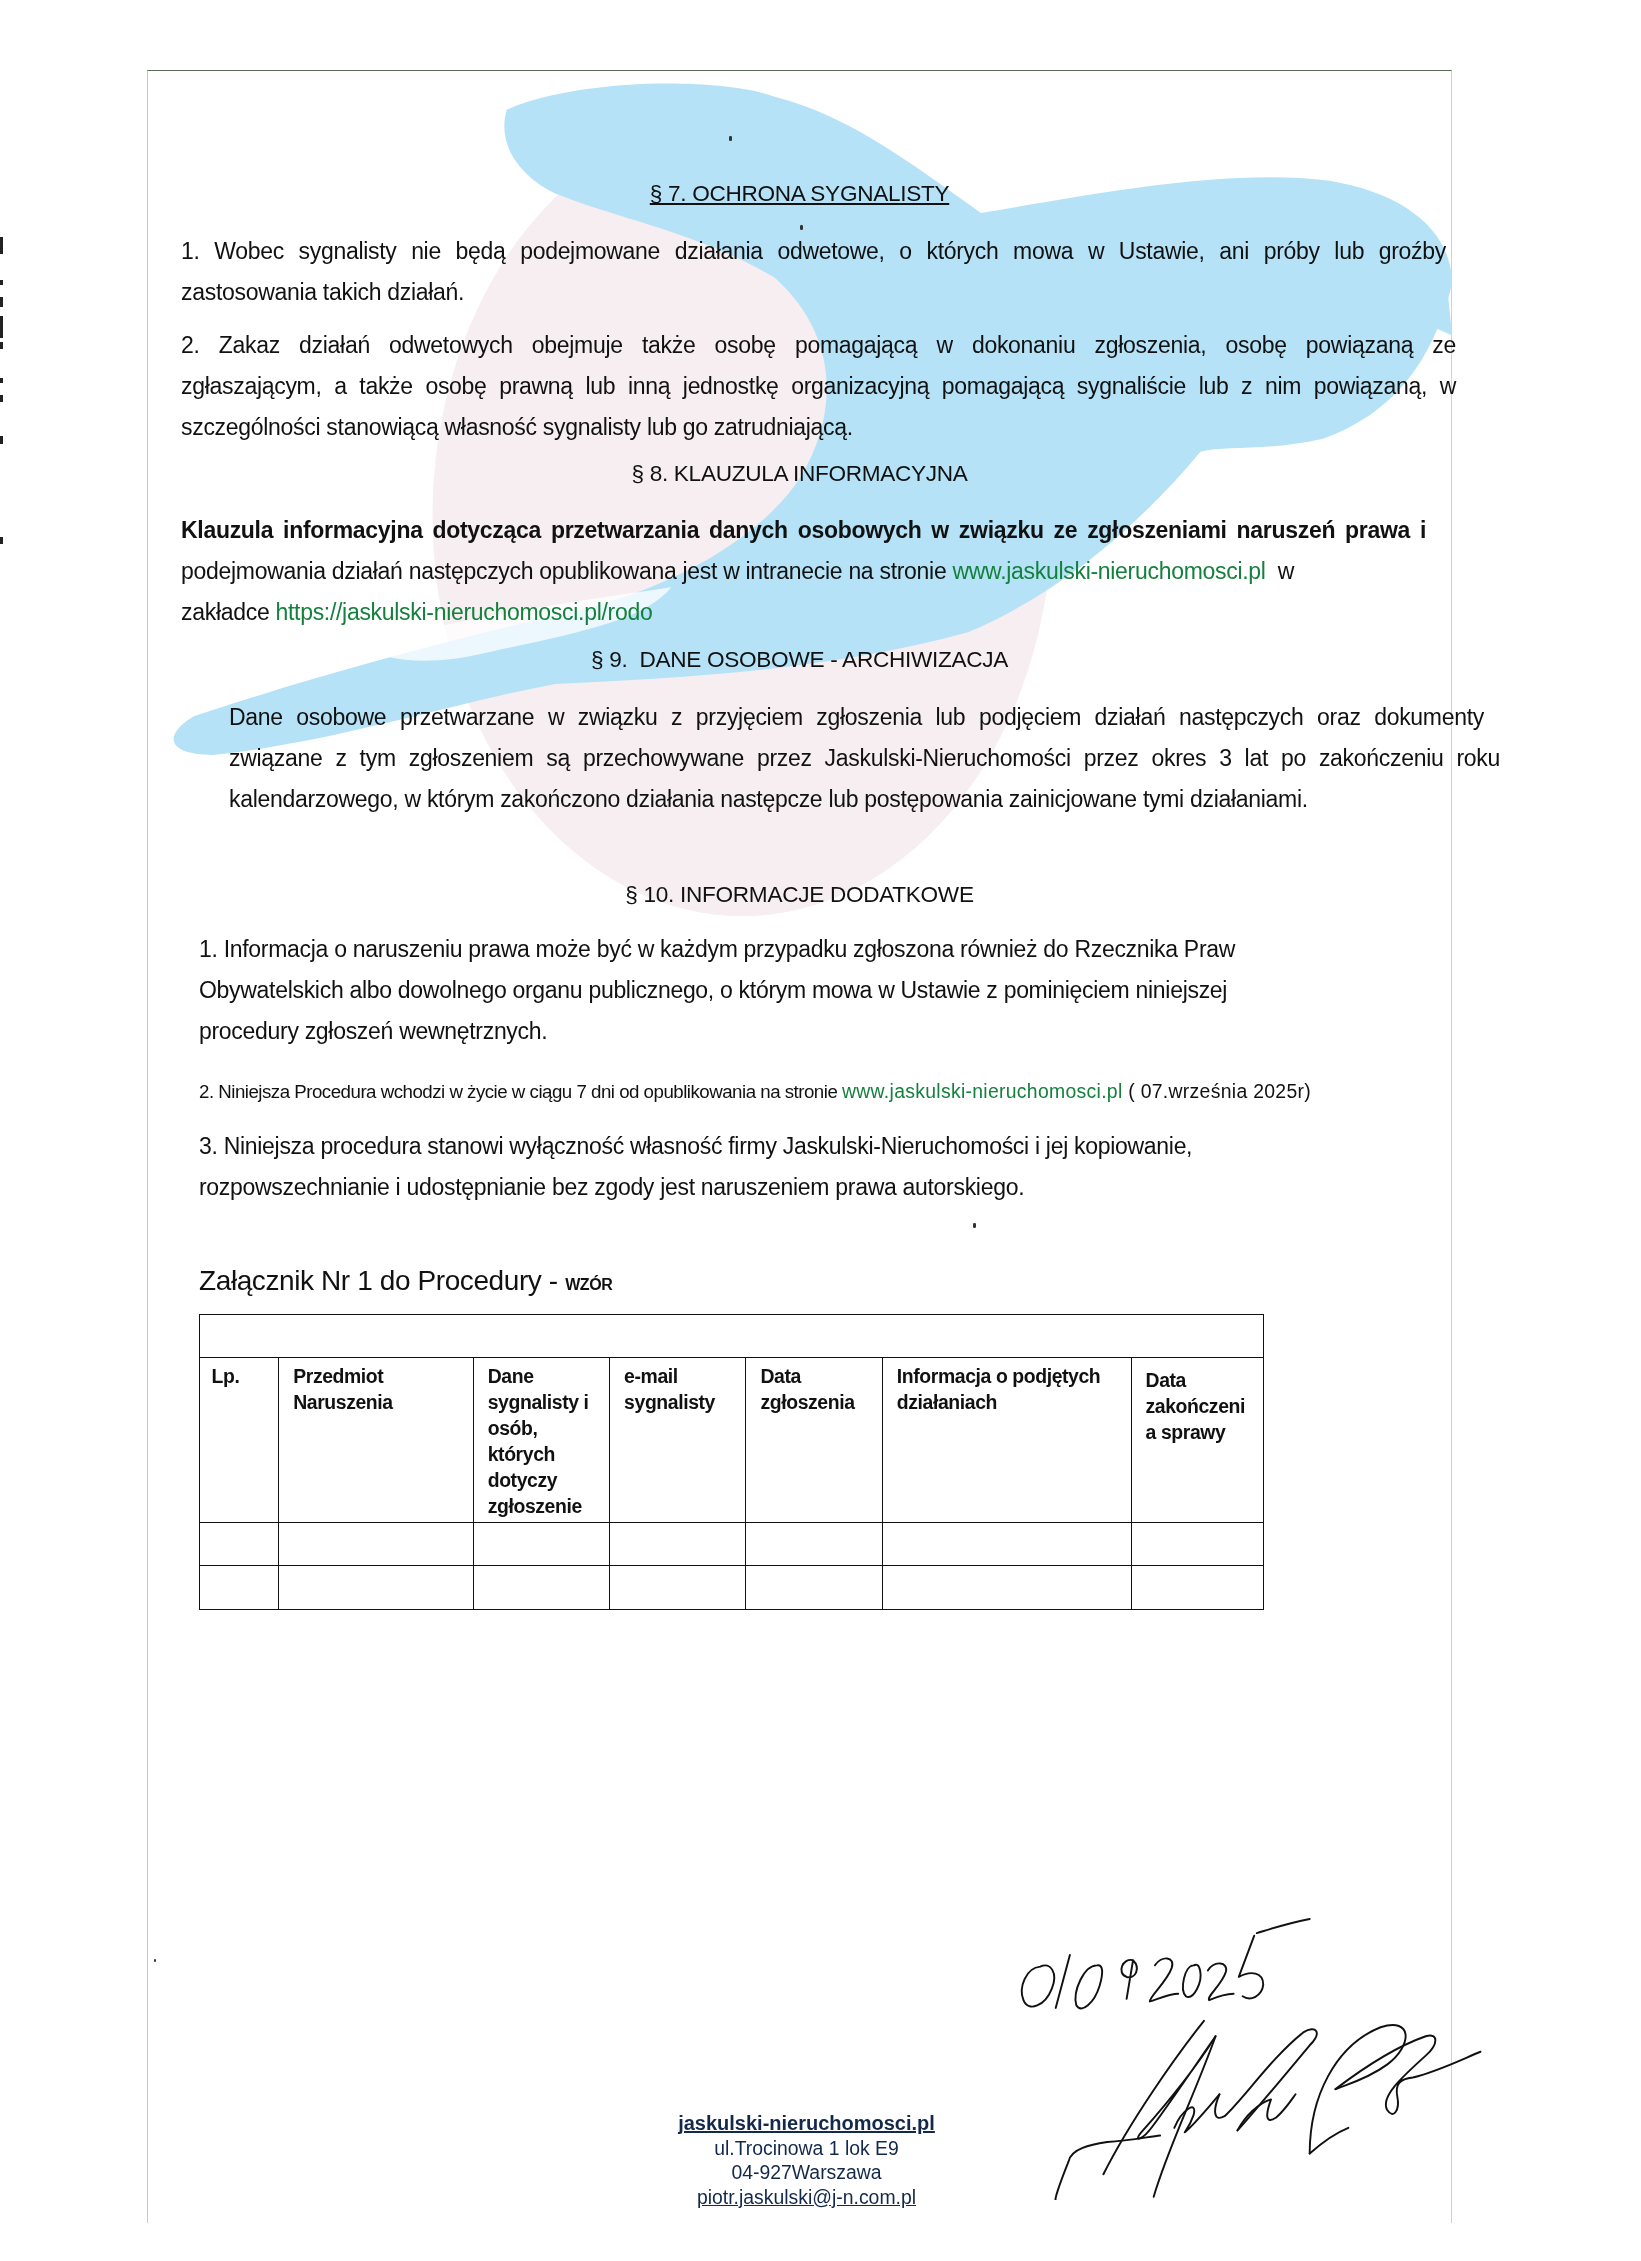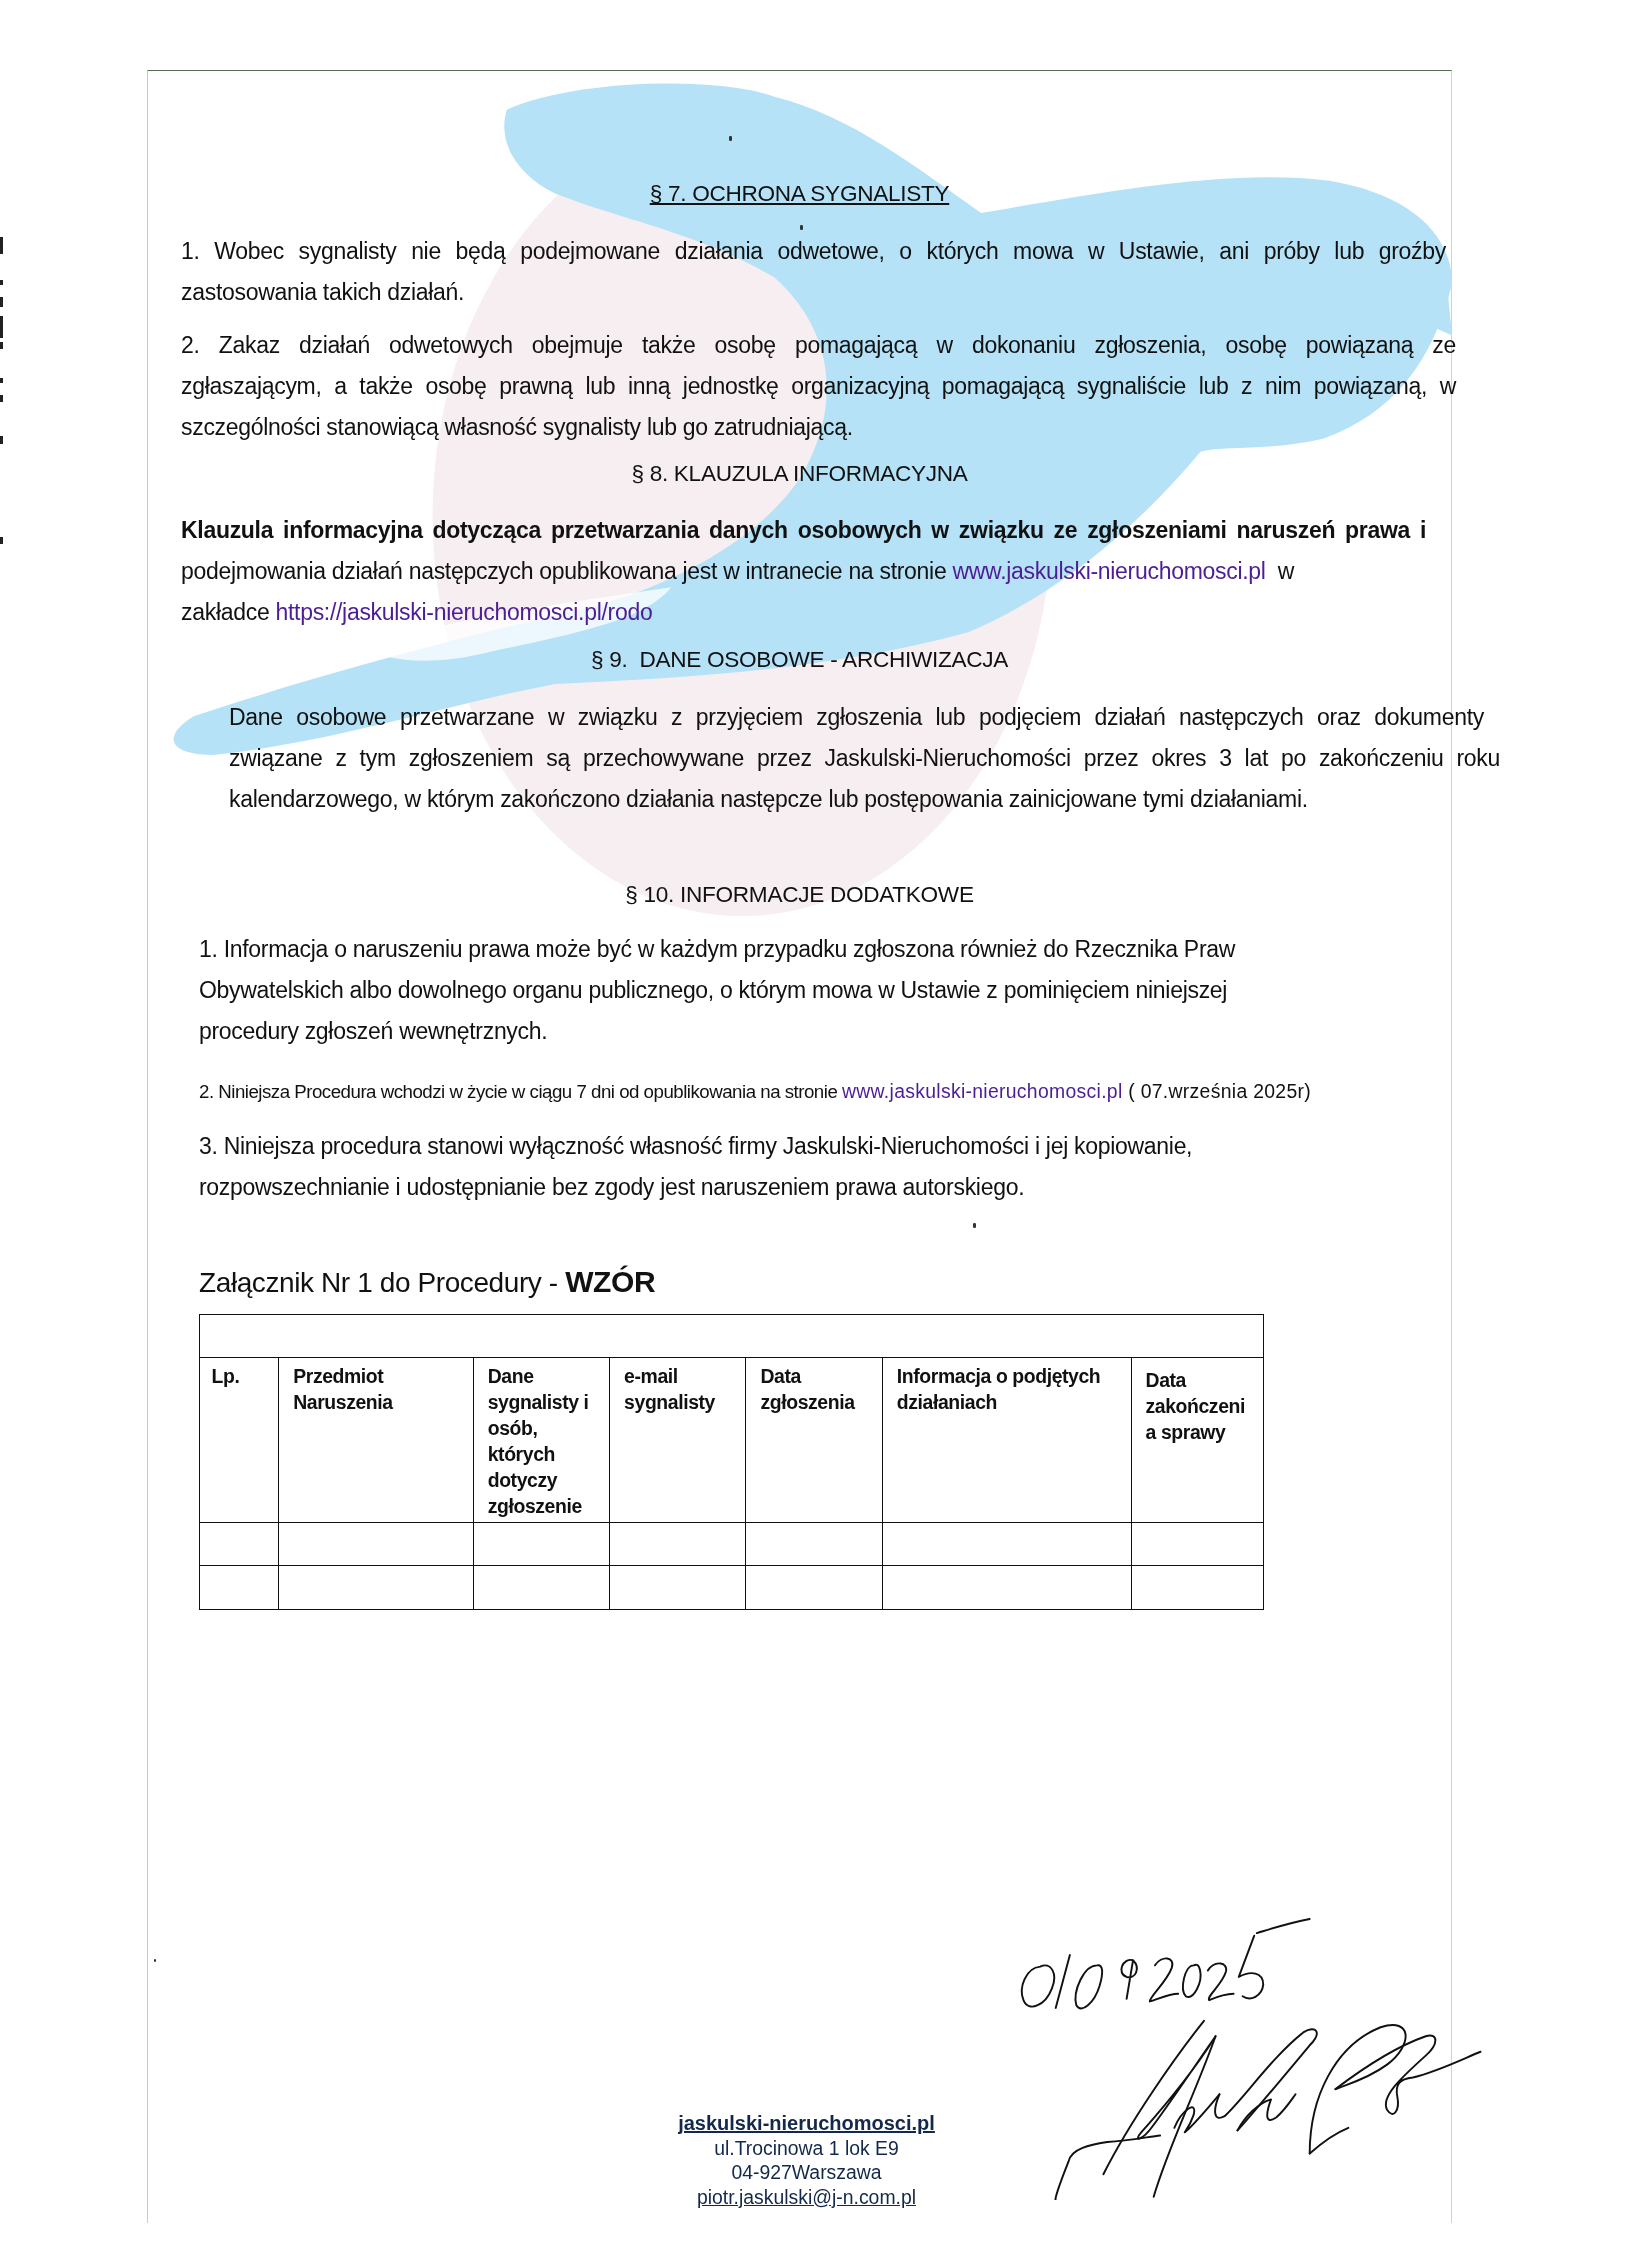--- a/index.html
+++ b/index.html
@@ -16,27 +16,27 @@
 
   .content { position: absolute; left: 0; top: 0; width: 1642px; height: 2261px; }
 
   .heading { position: absolute; left: 147px; width: 1305px; text-align: center;
              font-size: 22.6px; letter-spacing: -0.3px; }
 
   .para { position: absolute; font-size: 23px; line-height: 41px; letter-spacing: -0.3px; }
   .para .row { display: block; white-space: nowrap; }
   .justify { text-align: justify; text-align-last: justify; }
 
-  .link { color: #4c1d95; }
+  .link { color: #15803d; }
 
   .small { font-size: 18.7px; letter-spacing: -0.5px; }
   .small-tail { font-size: 19.4px; letter-spacing: 0.3px; }
 
   .annex-title { position: absolute; left: 199px; top: 1265px; font-size: 28px; letter-spacing: -0.4px; }
-  .annex-title b { font-size: 30px; }
+  .annex-title b { font-size: 16px; }
 
   table.reg { position: absolute; left: 199px; top: 1314px; width: 1065px;
               border-collapse: collapse; table-layout: fixed; }
   table.reg td { border: 1.9px solid #111; vertical-align: top; padding: 5.2px 6.5px 2.6px 14px;
                  font-size: 19.4px; font-weight: bold; line-height: 26px; letter-spacing: -0.4px; }
   table.reg tr.title-row td { height: 34px; }
   table.reg tr.head-row td { height: 148px; }
   table.reg tr.data-row td { height: 35px; }
 
   .footer { position: absolute; left: 645px; width: 323px; text-align: center;

